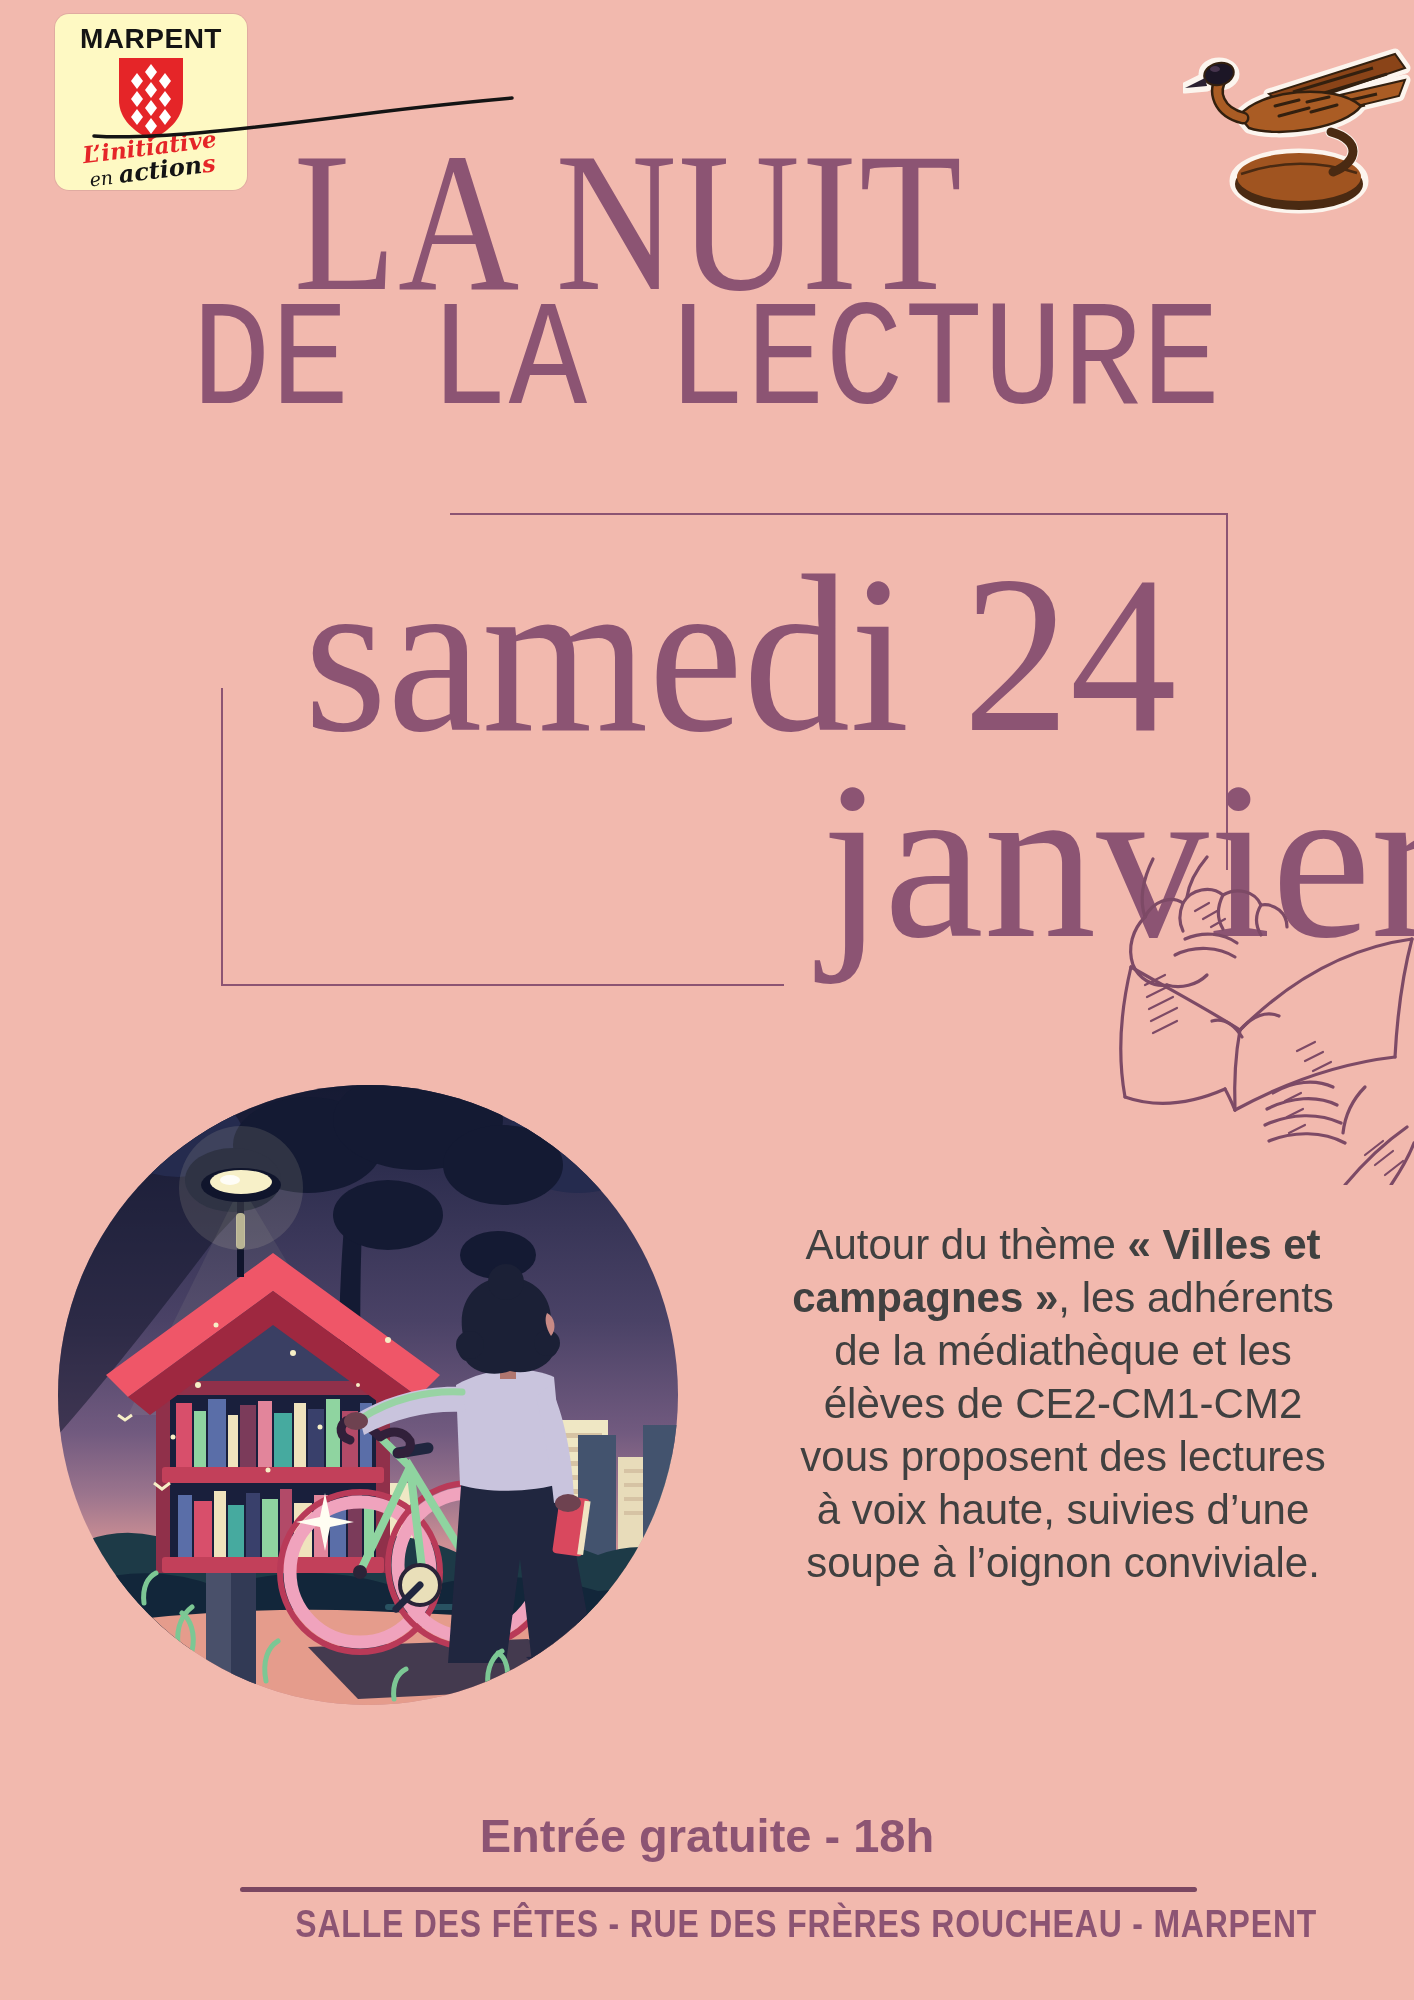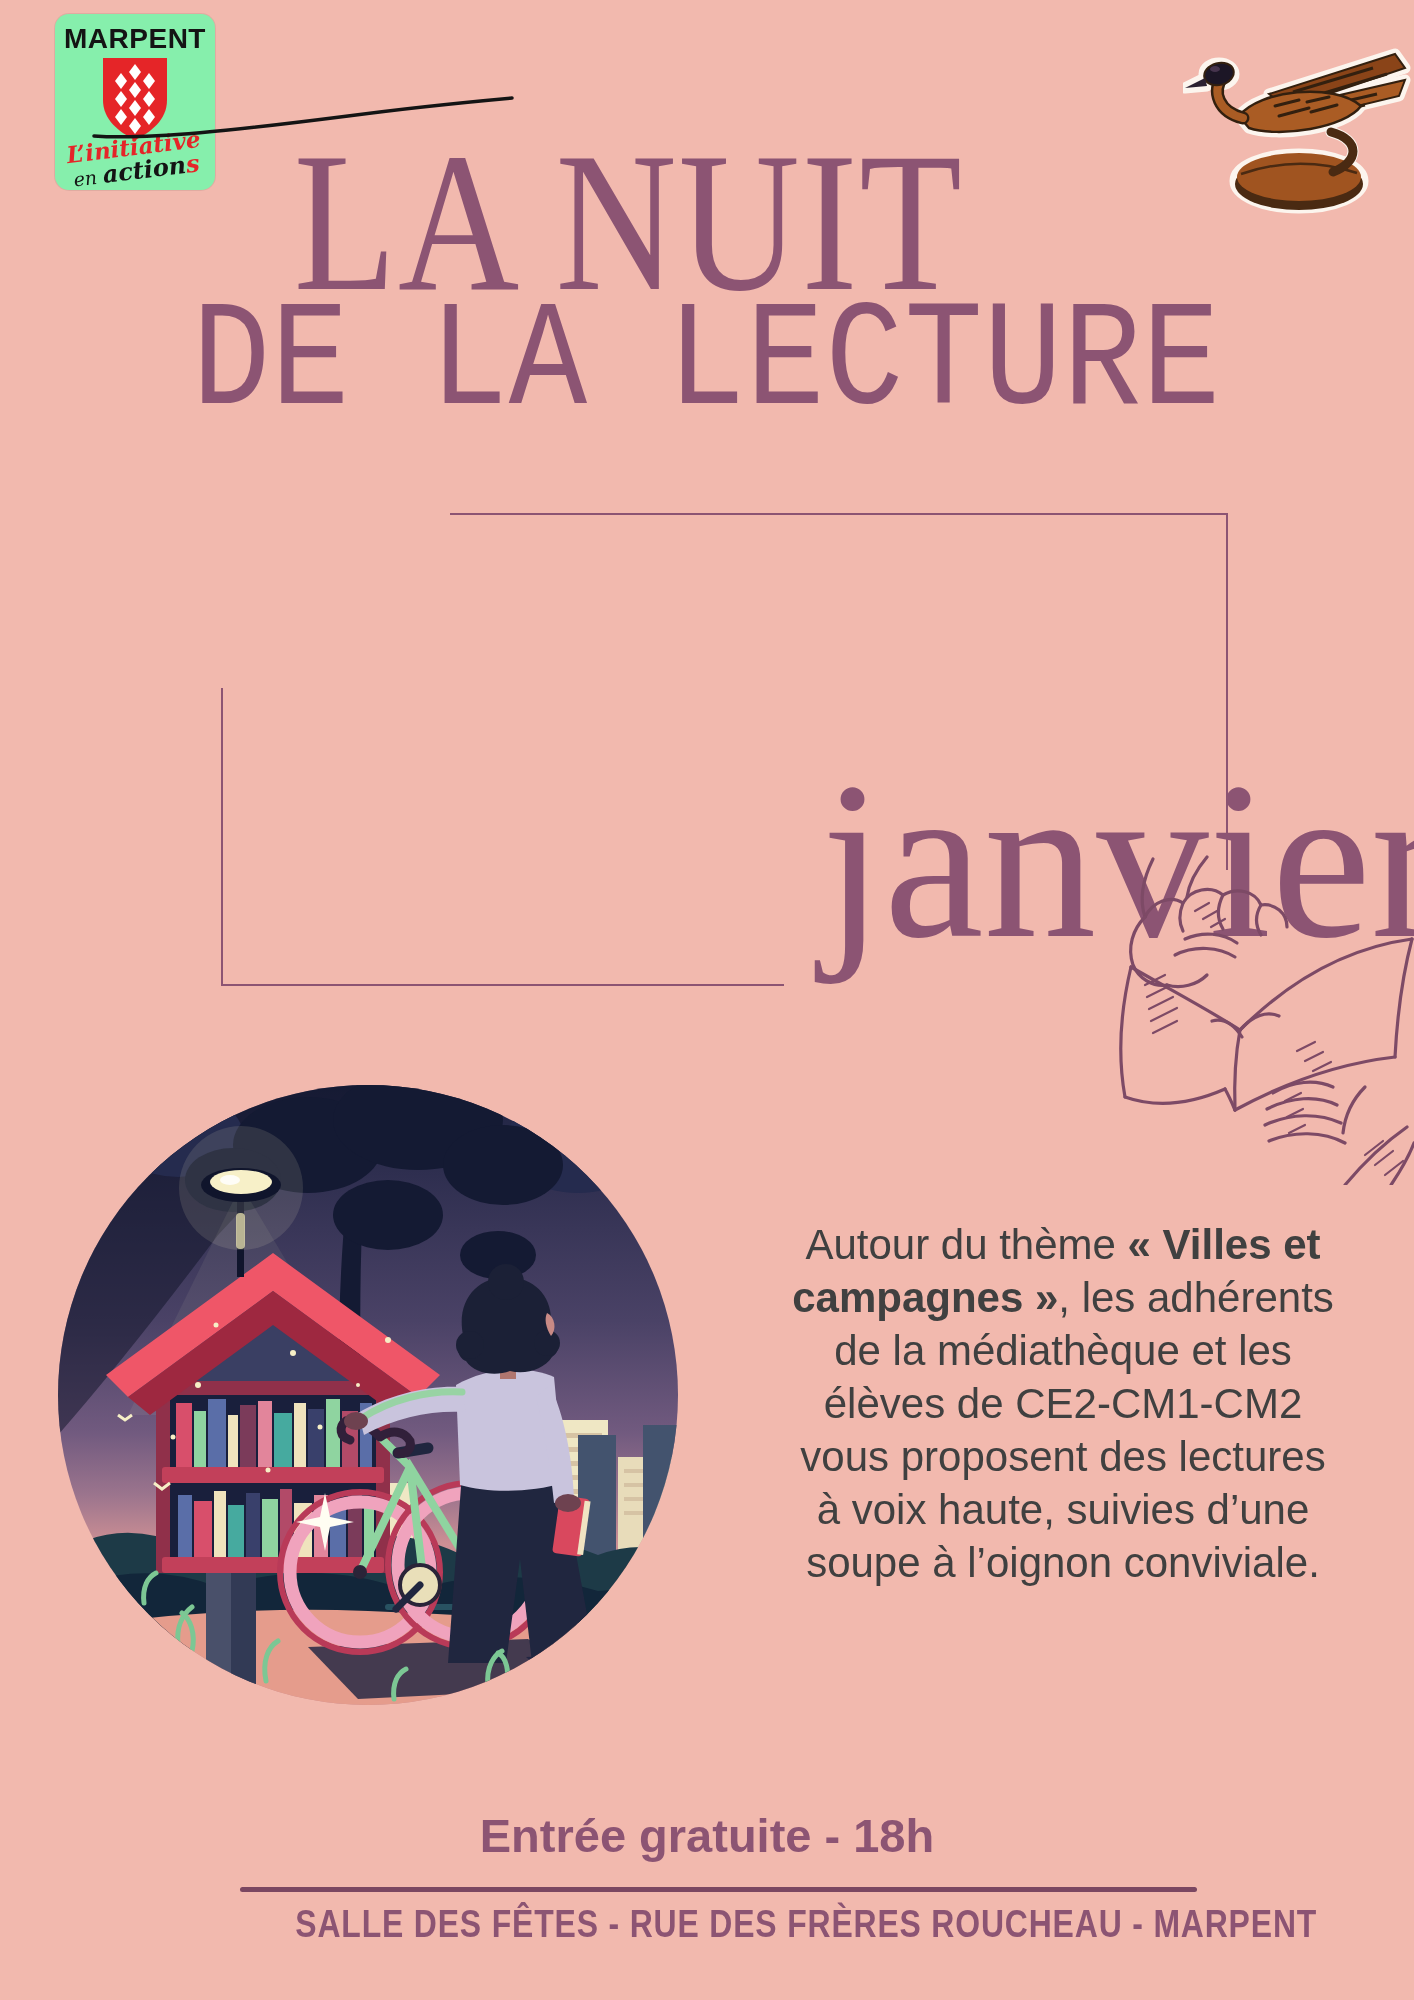--- a/index.html
+++ b/index.html
@@ -1,21 +1,21 @@
 <!DOCTYPE html>
 <html><head>
 <meta charset="utf-8">
 <style>
   html,body{margin:0;padding:0;background:#d8cfc9;}
   .poster{position:relative;width:1414px;height:2000px;margin:0 auto;background:#f2b9ae;overflow:hidden;
           font-family:"Liberation Sans",sans-serif;}
   .abs{position:absolute;}
 
   
-  .logo{left:55px;top:14px;width:160px;height:176px;background:#86efac;border-radius:14px;
+  .logo{left:55px;top:14px;width:192px;height:176px;background:#fef9c3;border-radius:14px;
         box-shadow:0 0 0 1px rgba(0,0,0,.07);z-index:2;}
   .logo-town{margin-top:9px;text-align:center;font-weight:bold;font-size:28px;letter-spacing:.5px;color:#141414;}
   .logo-shield{display:block;margin:1px auto 0;width:82px;height:88px;}
   .logo-tagline{position:absolute;left:0;right:0;bottom:6px;transform:rotate(-7deg);}
   .tag1{text-align:center;font-family:"DejaVu Serif",serif;font-style:italic;font-weight:bold;
         color:#e52528;font-size:23px;line-height:24px;}
   .tag2{text-align:center;font-family:"DejaVu Serif",serif;font-style:italic;font-size:19px;color:#141414;line-height:24px;}
   .tag2 b{font-size:24px;}
   .tag2 .red{color:#e52528;}
   .swoosh{left:88px;top:84px;width:430px;height:72px;z-index:3;pointer-events:none;}
@@ -118,20 +118,21 @@
   </svg>
 
   <h1 class="abs serif title1" style="margin:0;font-weight:normal;"><span>LA NUIT</span></h1>
   <h1 class="abs serif title2" style="margin:0;font-weight:normal;font-family:Liberation Mono, monospace;"><span>DE LA LECTURE</span></h1>
 
   <div class="abs fline f-top"></div>
   <div class="abs fline f-right"></div>
   <div class="abs fline f-left"></div>
   <div class="abs fline f-bottom"></div>
 
+  <div class="abs serif date1"><span>samedi 24</span></div>
   <div class="abs serif date2">janvier</div>
 
   <svg class="abs hands" viewBox="0 0 379 330">
     <g fill="none" stroke="#7d4a66" stroke-width="3.2" stroke-linecap="round" stroke-linejoin="round">
       <path d="M118,4 C108,24 104,44 110,62"></path>
       <path d="M172,2 C162,14 154,28 152,42"></path>
       <path d="M110,62 C118,46 136,40 148,48 C156,34 176,30 188,40 C202,32 220,36 226,50 C240,48 252,58 252,72"></path>
       <path d="M110,62 C98,74 92,92 98,110 C104,124 118,132 132,130"></path>
       <path d="M148,48 C144,58 144,68 148,76"></path>
       <path d="M188,40 C182,52 182,64 188,74"></path>

